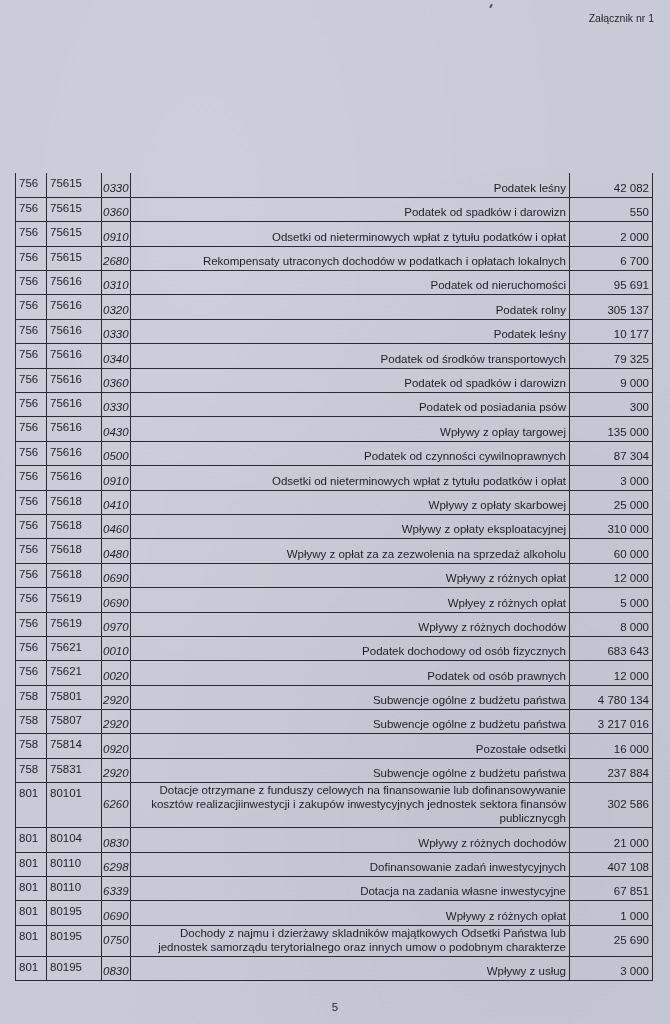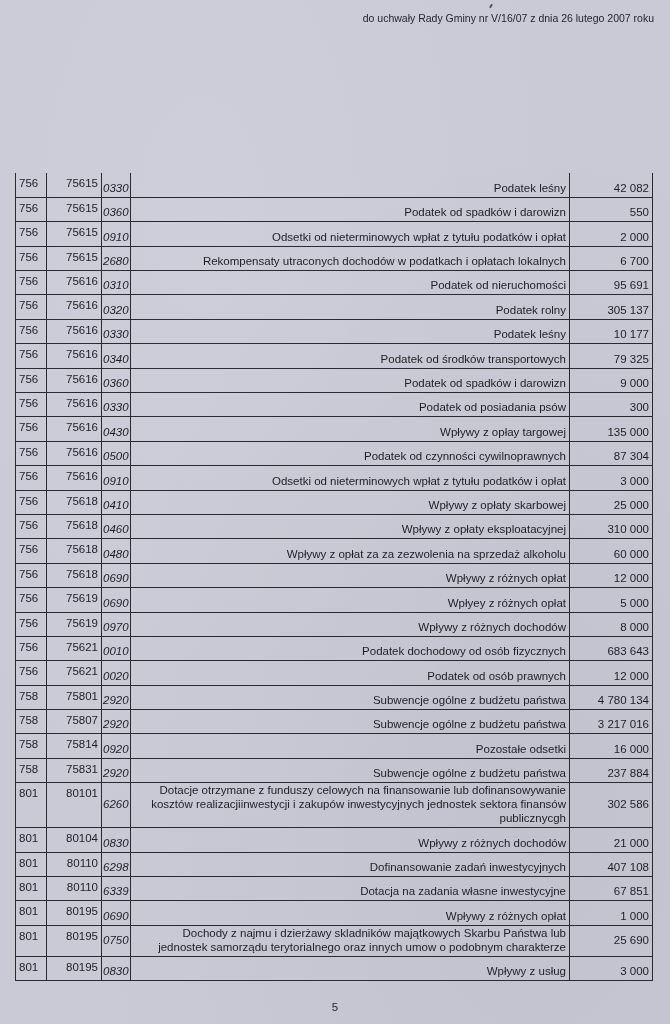--- a/index.html
+++ b/index.html
@@ -54,21 +54,21 @@
       border-right: 1.6px solid #2a2a30;
       border-bottom: 1.8px solid #2a2a30;
       padding: 0 3px;
       vertical-align: top;
       line-height: 14px;
     }
     table.budget tr.first td {
       border-top: none;
     }
     td.c-dzial { width: 24px; text-align: left; padding-top: 3px !important; }
-    td.c-rozdzial { width: 48px; text-align: right; padding-top: 3px !important; }
+    td.c-rozdzial { width: 48px; text-align: left; padding-top: 3px !important; }
     td.c-par { width: 26px; text-align: left; vertical-align: bottom !important; padding: 0 1px !important; }
     td.c-name { text-align: right; vertical-align: bottom !important; padding-bottom: 2px !important; }
     td.c-val { width: 76px; text-align: right; vertical-align: bottom !important; padding-bottom: 2px !important; }
     td.c-par.multi, td.c-val.multi { vertical-align: middle !important; }
     tr.row { height: 24.4px; }
     tr.row td.c-par { padding-bottom: 2px !important; font-style: italic; }
     .page-number {
       position: absolute;
       left: 0;
       width: 670px;
@@ -78,21 +78,21 @@
       color: #26262c;
     }
   </style>
 </head>
 <body>
 
 <div class="page-bg"></div>
 <div class="speck"></div>
 
 <div class="header">
-  <div>do uchwały Rady Gminy nr  V/16/07 z dnia 26 lutego 2007 roku</div>
+  <div>Załącznik nr 1</div>
 </div>
 
 <table class="budget">
   <tbody id="table-body">
       <tr class="row first">
         <td class="c-dzial">756</td>
         <td class="c-rozdzial">75615</td>
         <td class="c-par">0330</td>
         <td class="c-name">Podatek leśny</td>
         <td class="c-val">42 082</td>
@@ -297,21 +297,21 @@
         <td class="c-dzial">801</td>
         <td class="c-rozdzial">80195</td>
         <td class="c-par">0690</td>
         <td class="c-name">Wpływy z różnych opłat</td>
         <td class="c-val">1 000</td>
       </tr>
       <tr class="row">
         <td class="c-dzial">801</td>
         <td class="c-rozdzial">80195</td>
         <td class="c-par multi">0750</td>
-        <td class="c-name">Dochody z najmu i dzierżawy skladników majątkowych Skarbu Państwa lub jednostek samorządu terytorialnego oraz innych umow o podobnym charakterze</td>
+        <td class="c-name">Dochody z najmu i dzierżawy skladników majątkowych Odsetki Państwa lub jednostek samorządu terytorialnego oraz innych umow o podobnym charakterze</td>
         <td class="c-val multi">25 690</td>
       </tr>
       <tr class="row">
         <td class="c-dzial">801</td>
         <td class="c-rozdzial">80195</td>
         <td class="c-par">0830</td>
         <td class="c-name">Wpływy z usług</td>
         <td class="c-val">3 000</td>
       </tr>
     </tbody>

